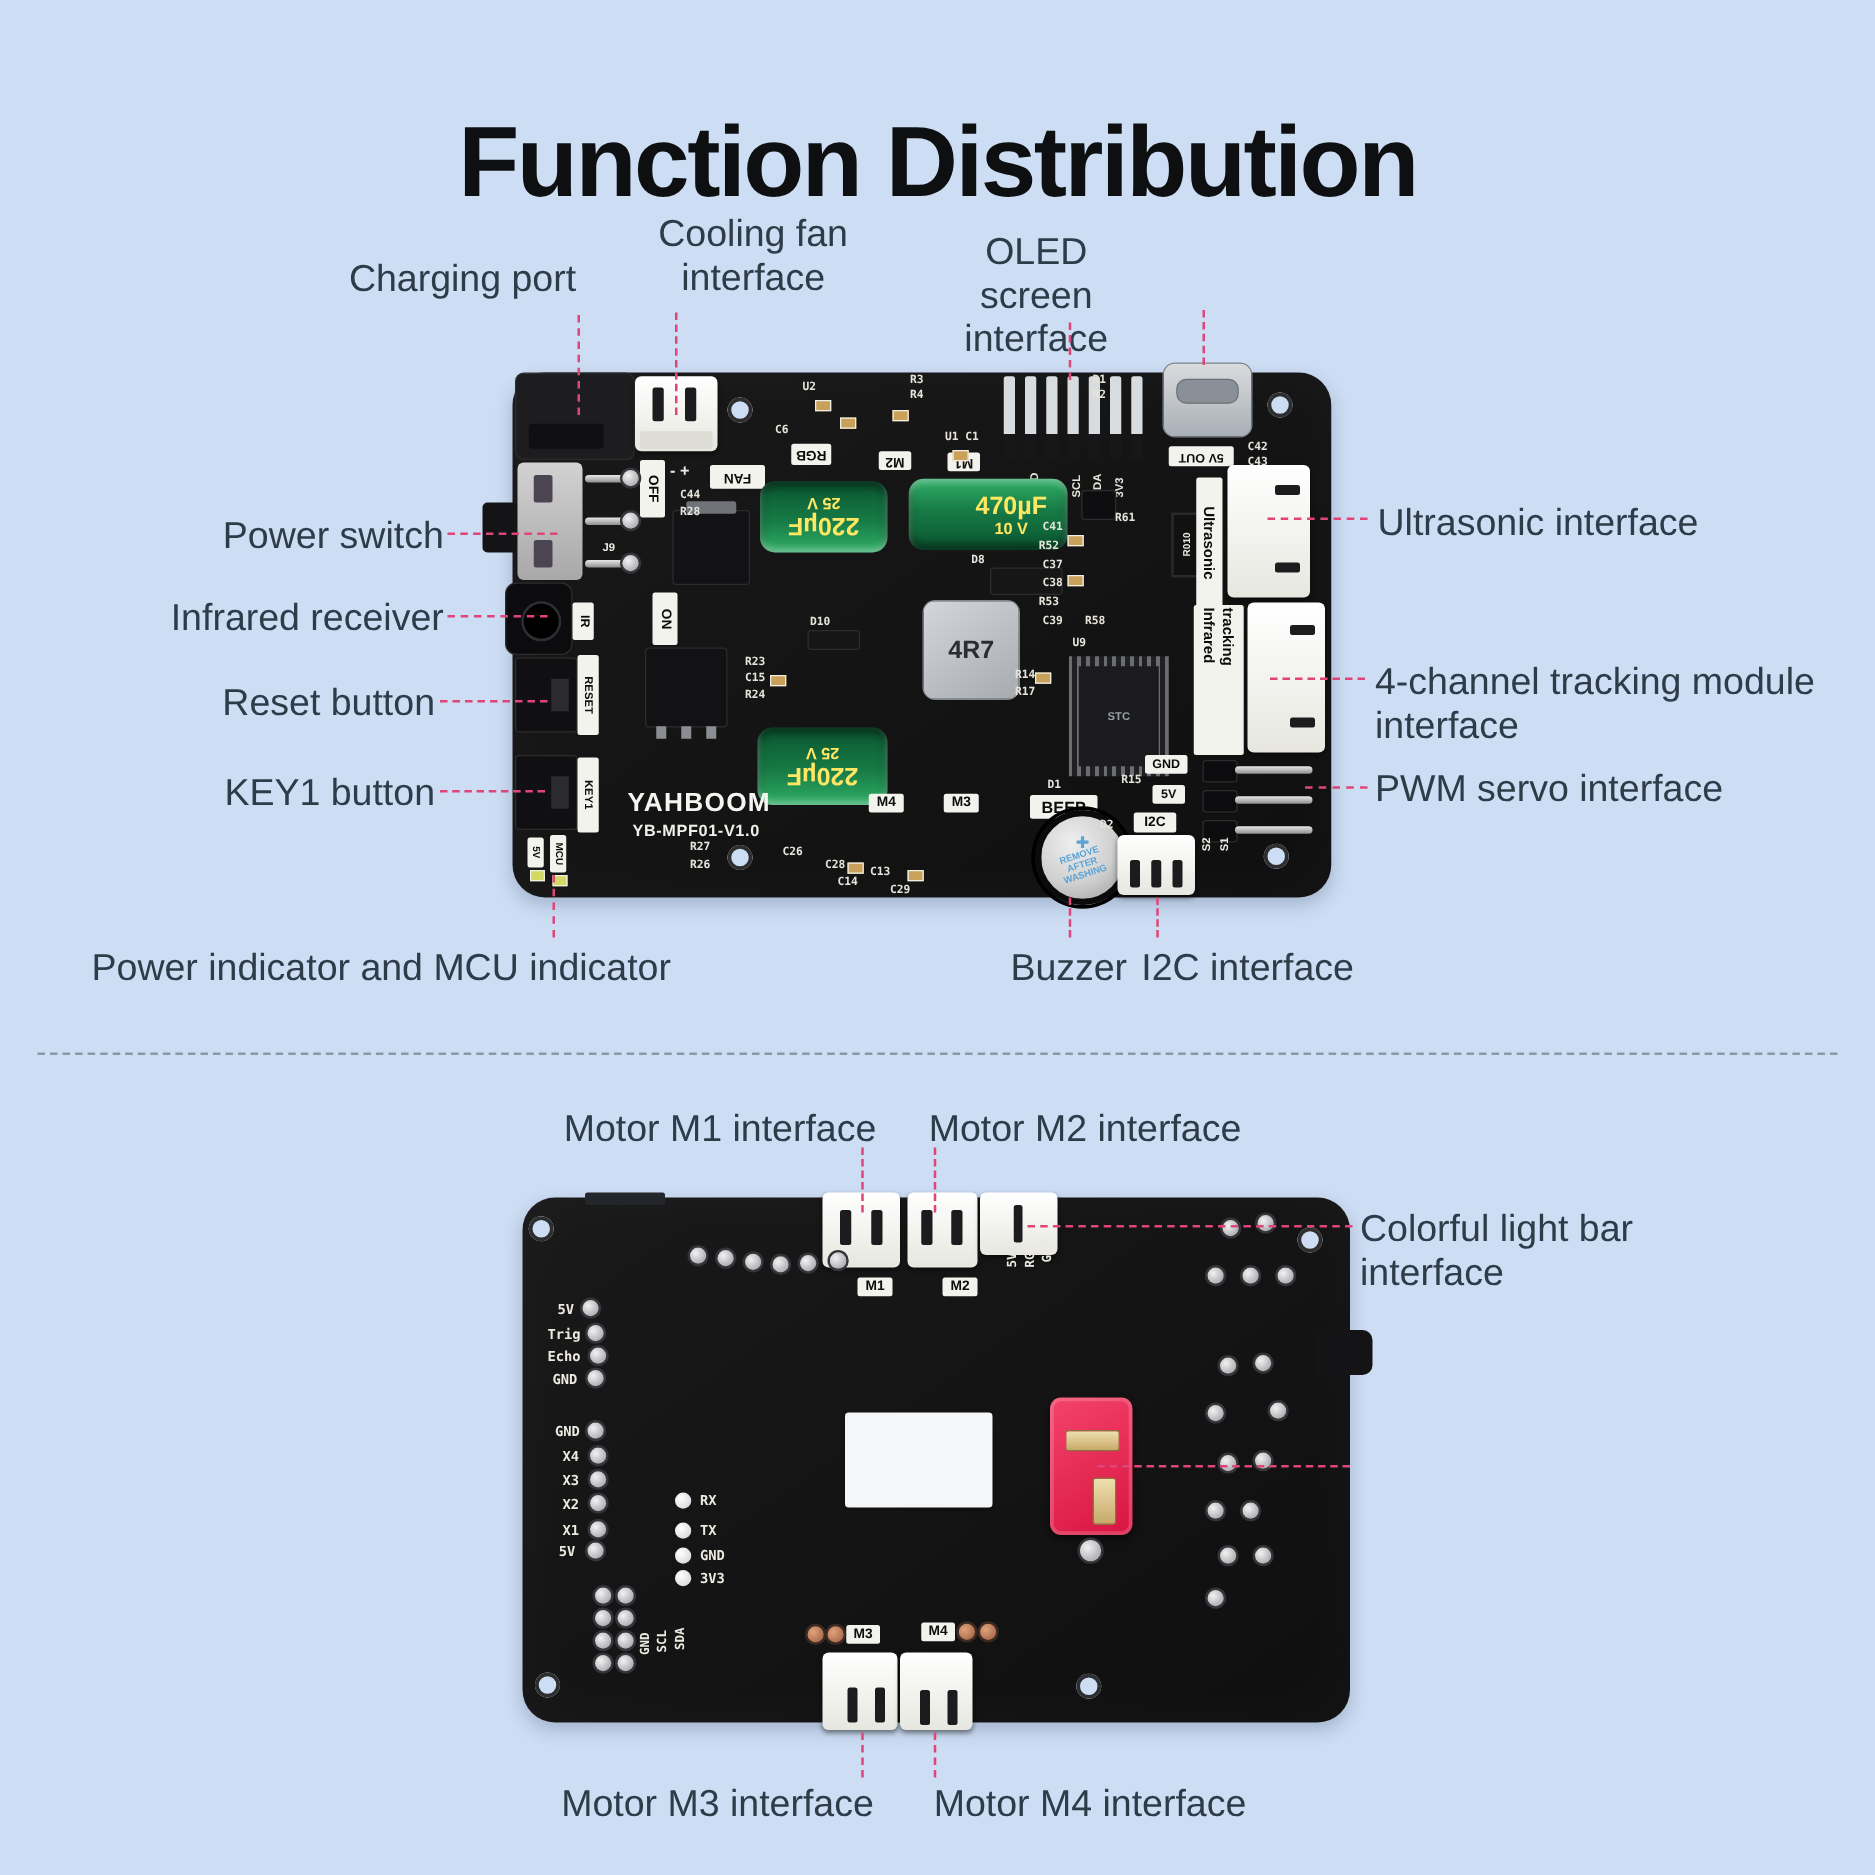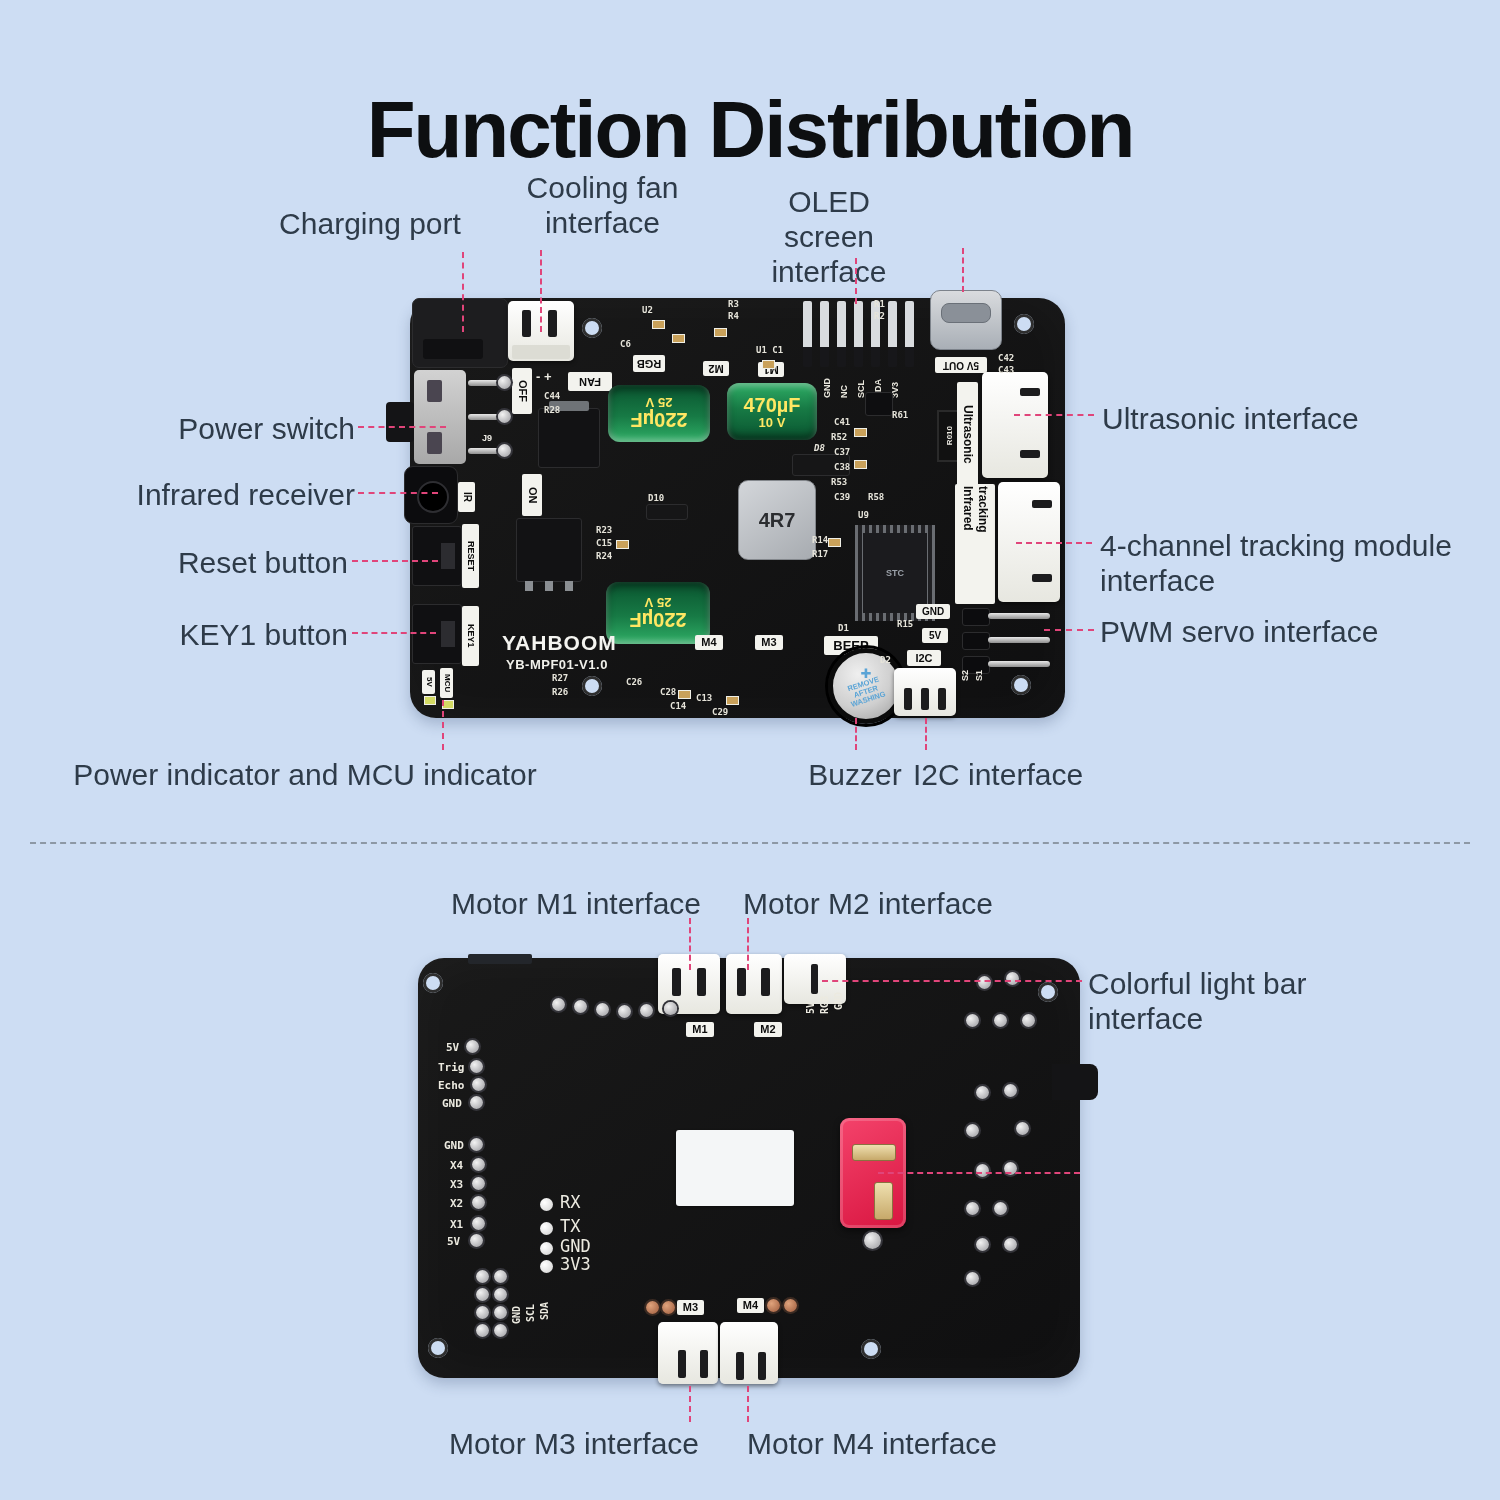--- a/index.html
+++ b/index.html
@@ -40,21 +40,21 @@
   .oledlbls span{position:static;display:inline-block;}
   .oledlbls{display:flex;gap:8px;}
   .oledlbls .oledlbl{writing-mode:vertical-rl;transform:rotate(180deg);color:#e8e6dc;font-size:9px;font-weight:700;width:9px;line-height:1;}
   .hpin{width:9px;height:66px;background:linear-gradient(#d9dcdf 0 46px,#17171a 46px);border-radius:2px;}
   .typec{background:linear-gradient(#d9dbde,#a9afb6);border-radius:10px;border:1px solid #7d838b;}
   .typec .inner{left:10px;top:12px;right:10px;height:18px;background:#8a9098;border-radius:8px;border:1px solid #6a7078;}
   .switch{background:linear-gradient(#d2d2d2,#a8a8a8);border-radius:5px;}
   .switch .sl{background:#4a4550;border-radius:2px;}
   .rod{height:6px;background:linear-gradient(#e8e8e8,#8f8f8f);border-radius:3px;}
   .bckl span{position:absolute;color:#eceae0;font-weight:700;font-size:11px;font-family:"DejaVu Sans Mono",monospace;line-height:1;}
-  .bserial span{position:absolute;color:#eceae0;font-weight:400;font-size:17px;font-family:"DejaVu Sans Mono",monospace;line-height:1;}
+  .bserial span{position:absolute;color:#eceae0;font-weight:700;font-size:11px;font-family:"DejaVu Sans Mono",monospace;line-height:1;}
   .bserial span::before{content:"";display:inline-block;width:13px;height:13px;border-radius:50%;background:radial-gradient(circle at 35% 35%,#fff,#cfcfcf);margin-right:7px;vertical-align:-3px;}
   .vfl span{position:absolute;color:#eceae0;font-weight:700;font-size:10px;font-family:"DejaVu Sans Mono",monospace;writing-mode:vertical-rl;transform:rotate(180deg);line-height:1;}
   .red{background:linear-gradient(150deg,#f4436b,#d81540);border-radius:9px;box-shadow:inset 0 0 0 3px rgba(255,255,255,.18), 0 3px 6px rgba(0,0,0,.5);}
   .tanpin{background:linear-gradient(#efe0b0,#c7a96a);border-radius:3px;border:1px solid #8a713f;}
   .sticker{background:#f4f6f7;border-radius:3px;box-shadow:0 1px 3px rgba(0,0,0,.4);}
 </style>
 </head>
 <body>
 
 <div class="canvas">
@@ -104,21 +104,21 @@
       <div class="inner"></div>
     </div>
     <div class="wbox r180" style="left:525px;top:59px;width:52px;height:16px;font-size:10px;">5V OUT</div>
 
     <div class="cap r180" style="left:198px;top:87px;width:102px;height:57px;">
       <div class="capin">
           <span class="big">220µF</span>
           <span class="small">25 V</span>
         </div>
     </div>
-    <div class="cap" style="left:317px;top:85px;width:90px;height:57px;">
+    <div class="cap" style="left:317px;top:85px;width:90px;height:57px;padding-left:37px;">
       <div class="capin">
           <span class="big">470µF</span>
           <span class="small">10 V</span>
         </div>
     </div>
     <div class="cap r180" style="left:196px;top:284px;width:104px;height:62px;">
       <div class="capin">
           <span class="big">220µF</span>
           <span class="small">25 V</span>
         </div>
@@ -243,21 +243,21 @@
         <span style="left: 210px; top: 42px;">C6</span>
         <span style="left: 346px; top: 48px;">U1 C1</span>
         <span style="left: 464px; top: 2px;">R1</span>
         <span style="left: 464px; top: 14px;">R2</span>
         <span style="left: 134px; top: 94px;">C44</span>
         <span style="left: 134px; top: 108px;">R28</span>
         <span style="left: 186px; top: 228px;">R23</span>
         <span style="left: 186px; top: 241px;">C15</span>
         <span style="left: 186px; top: 254px;">R24</span>
         <span style="left: 238px; top: 196px;">D10</span>
-        <span style="left: 404px; top: 146px; font-style: italic;">D8</span>
+        <span style="left: 367px; top: 146px;">D8</span>
         <span style="left: 424px; top: 120px;">C41</span>
         <span style="left: 421px; top: 135px;">R52</span>
         <span style="left: 424px; top: 150px;">C37</span>
         <span style="left: 424px; top: 165px;">C38</span>
         <span style="left: 421px; top: 180px;">R53</span>
         <span style="left: 424px; top: 195px;">C39</span>
         <span style="left: 458px; top: 195px;">R58</span>
         <span style="left: 482px; top: 113px;">R61</span>
         <span style="left: 402px; top: 238px;">R14</span>
         <span style="left: 402px; top: 252px;">R17</span>

